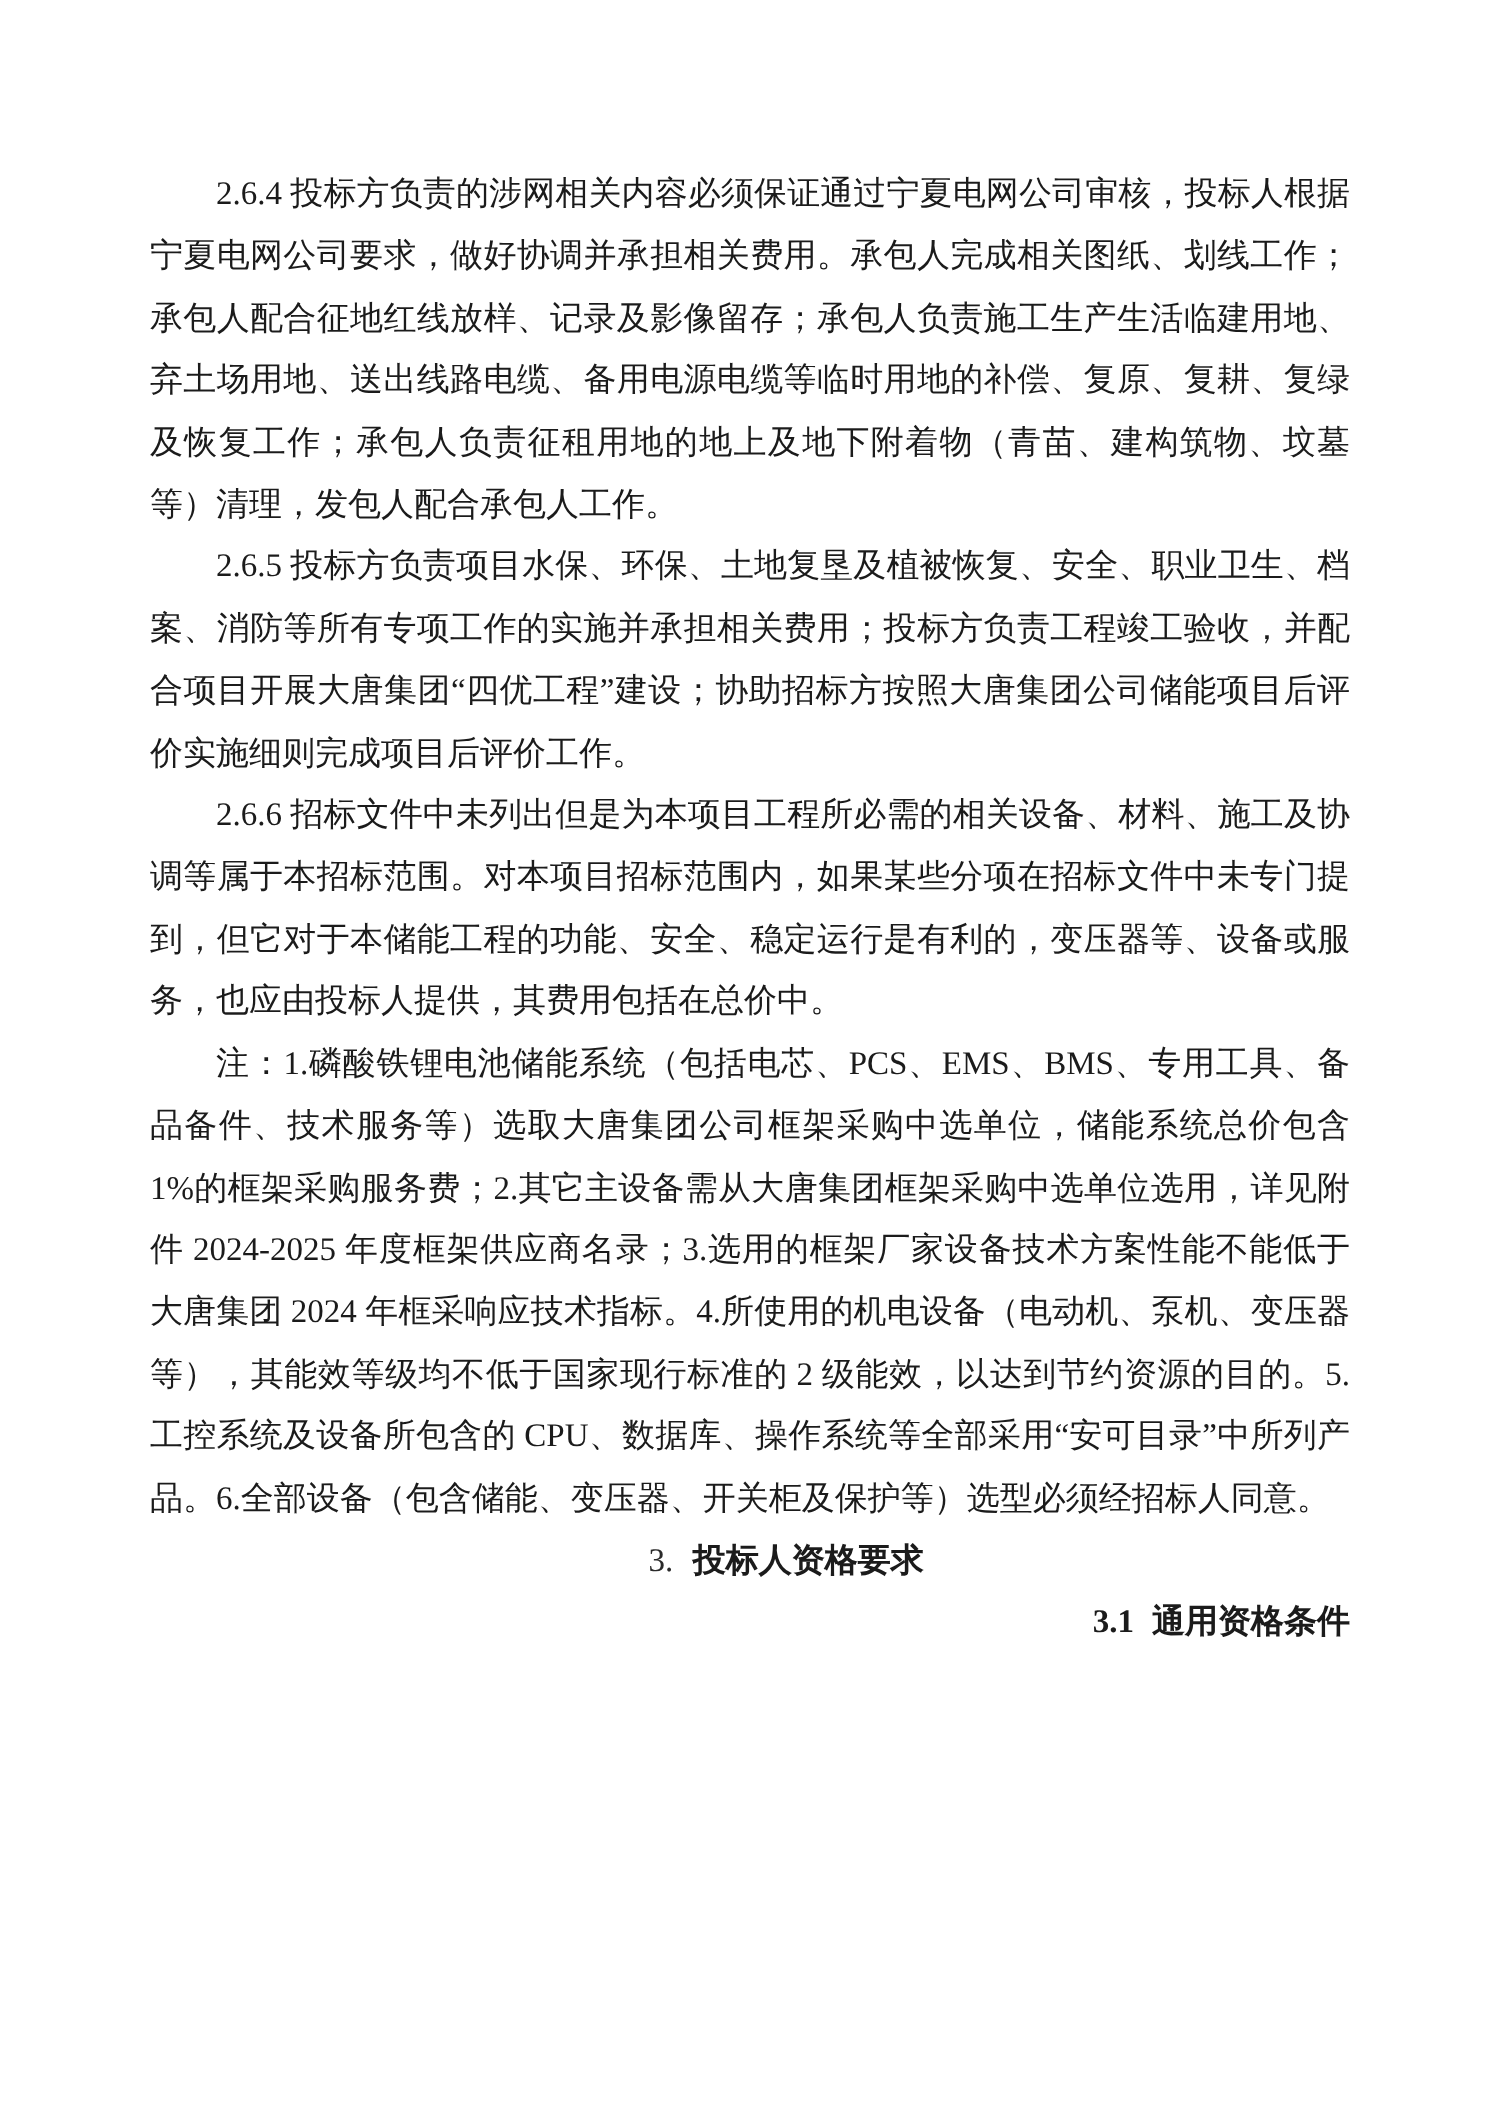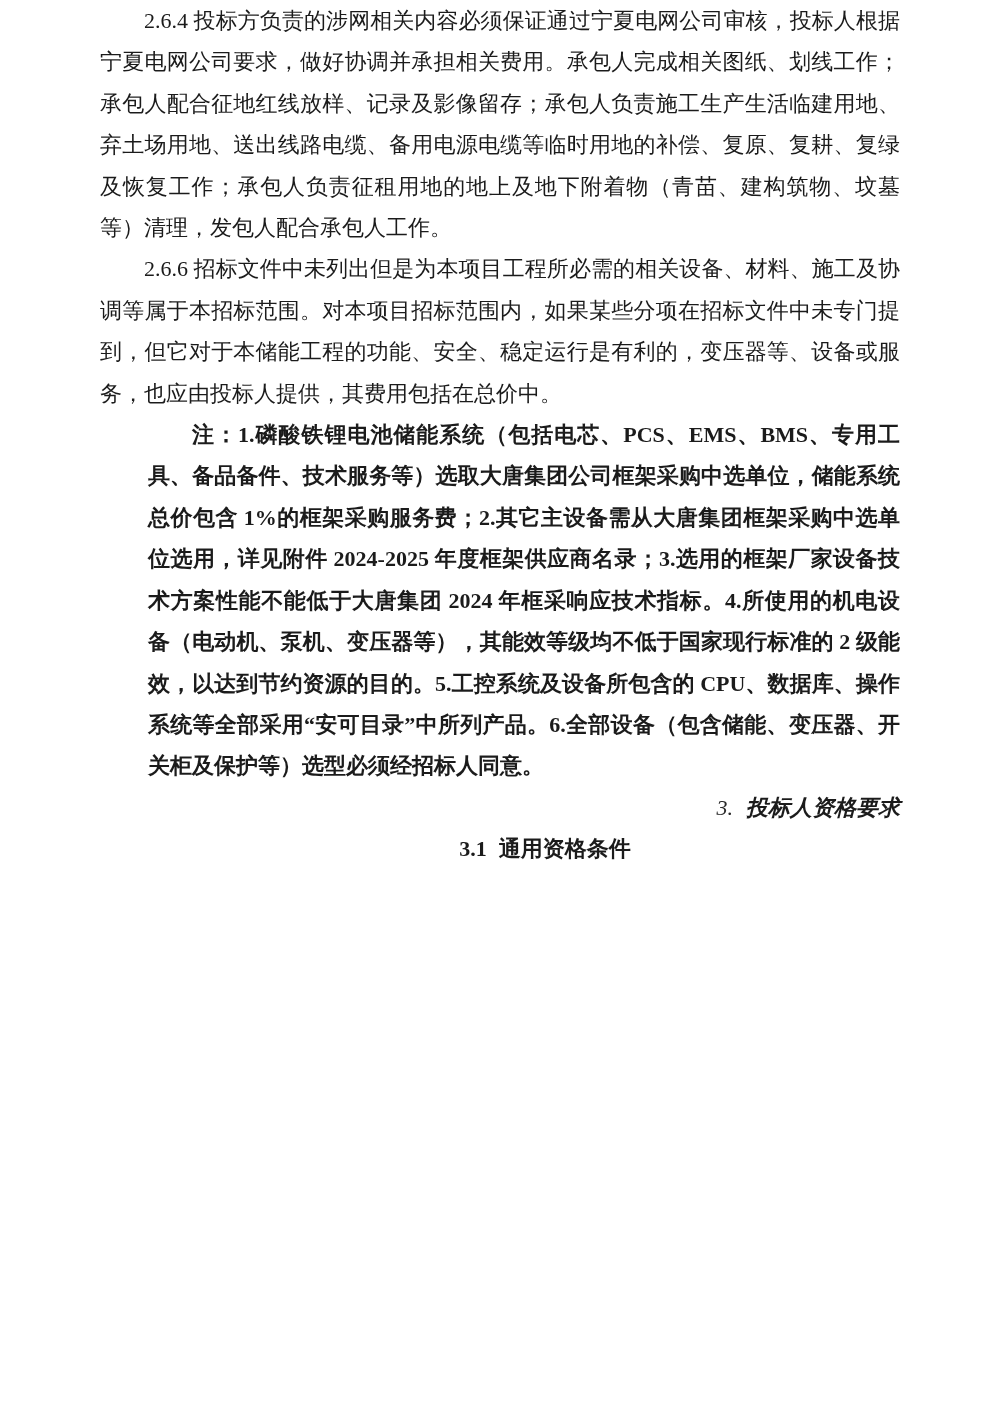--- a/index.html
+++ b/index.html
@@ -15,64 +15,64 @@
     background: #ffffff;
     overflow: hidden;
     font-family: "Liberation Serif", "DejaVu Serif", serif;
     color: #1b1b1b;
   }
   .doc {
     position: absolute;
     left: 100px;
     top: 0;
     width: 800px;
+    padding-top: 108px;
     font-size: 22px;
     line-height: 41.4px;
     text-align: justify;
   }
   .para {
     margin: 0;
     text-indent: 2em;
   }
   .para.note {
-    font-weight: bold;
-    margin-left: 48px;
+    font-weight: normal;
   }
   .h3row {
     padding-left: 48px;
-    text-align: right;
+    text-align: center;
     white-space: nowrap;
-    font-style: italic;
   }
   .h3row .hnum {
     font-weight: normal;
     color: #2a2a2a;
     margin-right: 13px;
   }
   .h3row .hlabel {
     font-weight: bold;
   }
   .h31row {
     padding-left: 90px;
-    text-align: center;
+    text-align: right;
     white-space: nowrap;
     font-weight: bold;
   }
   .h31row .hnum {
     margin-right: 12px;
   }
 </style>
 </head>
 <body>
 
 <div class="page">
   <div class="doc">
 
     <p class="para">2.6.4 投标方负责的涉网相关内容必须保证通过宁夏电网公司审核，投标人根据宁夏电网公司要求，做好协调并承担相关费用。承包人完成相关图纸、划线工作；承包人配合征地红线放样、记录及影像留存；承包人负责施工生产生活临建用地、弃土场用地、送出线路电缆、备用电源电缆等临时用地的补偿、复原、复耕、复绿及恢复工作；承包人负责征租用地的地上及地下附着物（青苗、建构筑物、坟墓等）清理，发包人配合承包人工作。</p>
 
+    <p class="para">2.6.5 投标方负责项目水保、环保、土地复垦及植被恢复、安全、职业卫生、档案、消防等所有专项工作的实施并承担相关费用；投标方负责工程竣工验收，并配合项目开展大唐集团“四优工程”建设；协助招标方按照大唐集团公司储能项目后评价实施细则完成项目后评价工作。</p>
 
     <p class="para">2.6.6 招标文件中未列出但是为本项目工程所必需的相关设备、材料、施工及协调等属于本招标范围。对本项目招标范围内，如果某些分项在招标文件中未专门提到，但它对于本储能工程的功能、安全、稳定运行是有利的，变压器等、设备或服务，也应由投标人提供，其费用包括在总价中。</p>
 
 
 
     <p class="para note">注：1.磷酸铁锂电池储能系统（包括电芯、PCS、EMS、BMS、专用工具、备品备件、技术服务等）选取大唐集团公司框架采购中选单位，储能系统总价包含 1%的框架采购服务费；2.其它主设备需从大唐集团框架采购中选单位选用，详见附件 2024-2025 年度框架供应商名录；3.选用的框架厂家设备技术方案性能不能低于大唐集团 2024 年框采响应技术指标。4.所使用的机电设备（电动机、泵机、变压器等），其能效等级均不低于国家现行标准的 2 级能效，以达到节约资源的目的。5.工控系统及设备所包含的 CPU、数据库、操作系统等全部采用“安可目录”中所列产品。6.全部设备（包含储能、变压器、开关柜及保护等）选型必须经招标人同意。</p>
 
     <div class="h3row">
       <span class="hnum">3.</span><span class="hlabel">投标人资格要求</span>
     </div>

